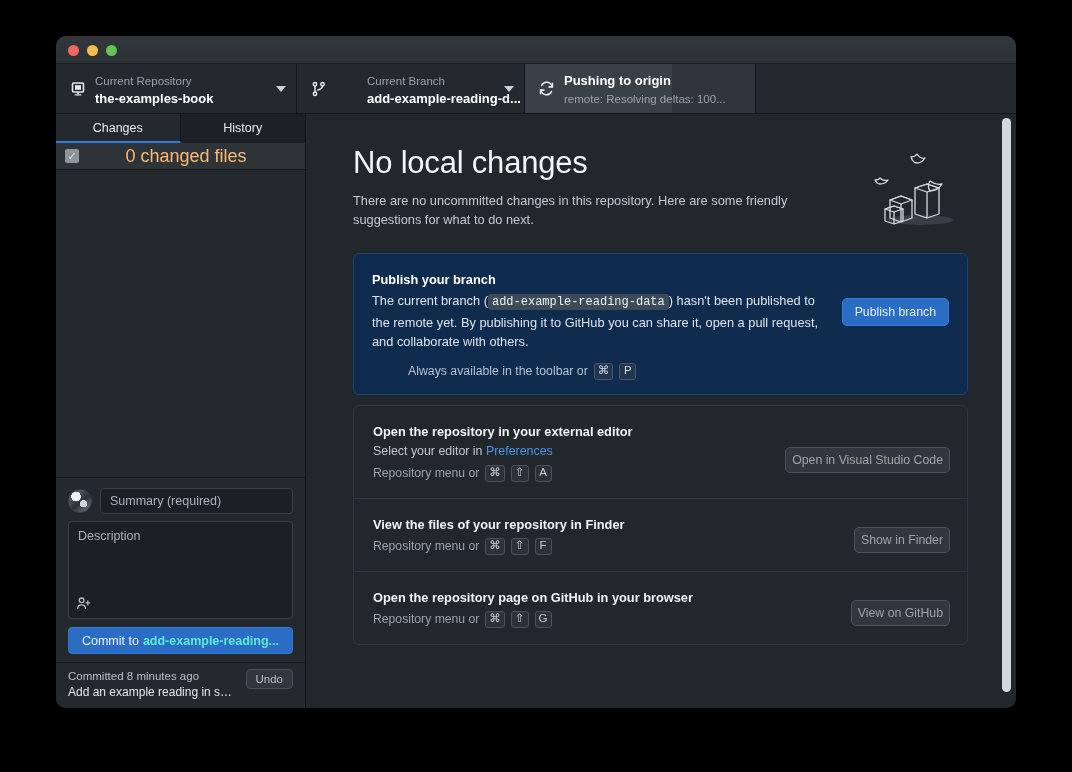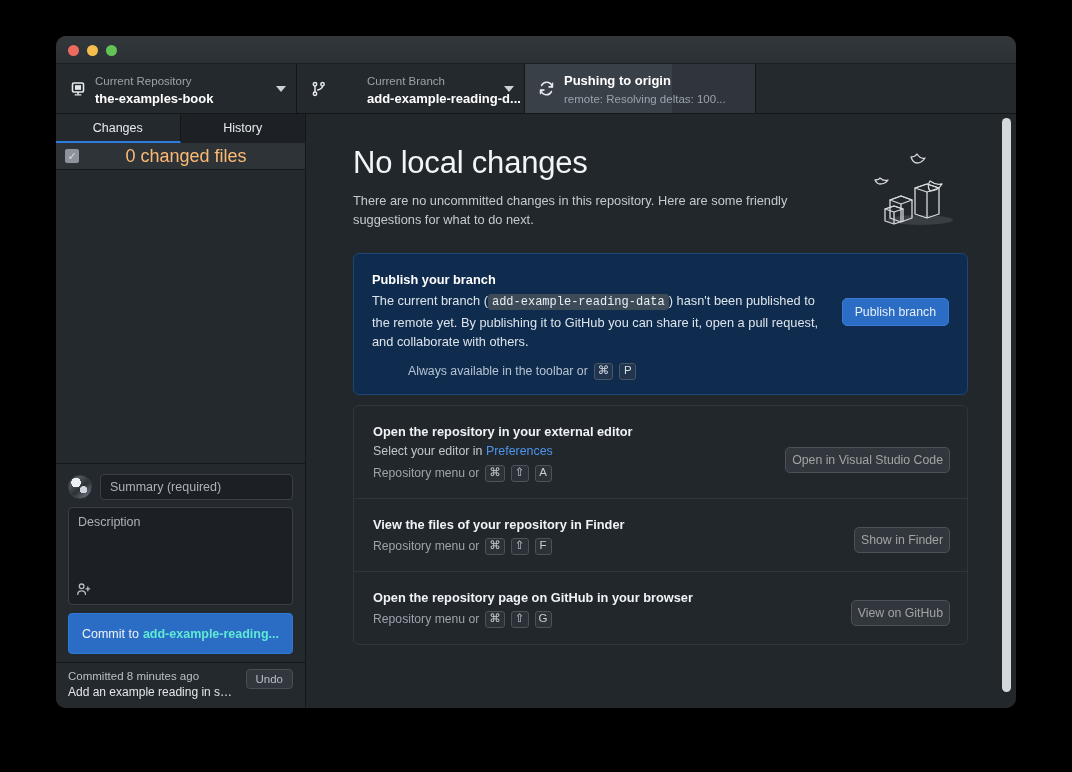--- a/index.html
+++ b/index.html
@@ -211,21 +211,21 @@
   }
   #coauthor-icon {
     position: absolute;
     left: 7px; bottom: 5px;
     color: #b6bcc2;
     font-size: 14px;
     line-height: 1;
   }
   #commit-button {
     margin-top: 8px;
-    height: 41px;
+    height: 27px;
     background: #2b6cc4;
     border: 1px solid #2f79d6;
     border-radius: 4px;
     display: flex;
     align-items: center;
     justify-content: center;
     color: #eef3f9;
     font-size: 12.5px;
     white-space: nowrap;
     overflow: hidden;

